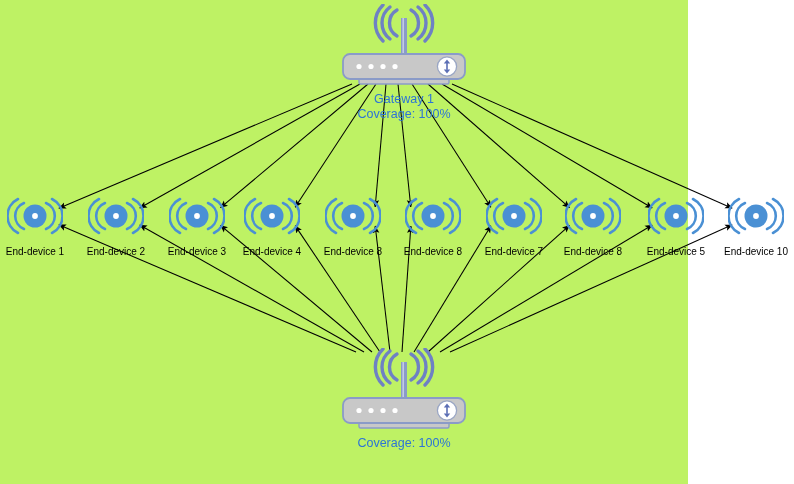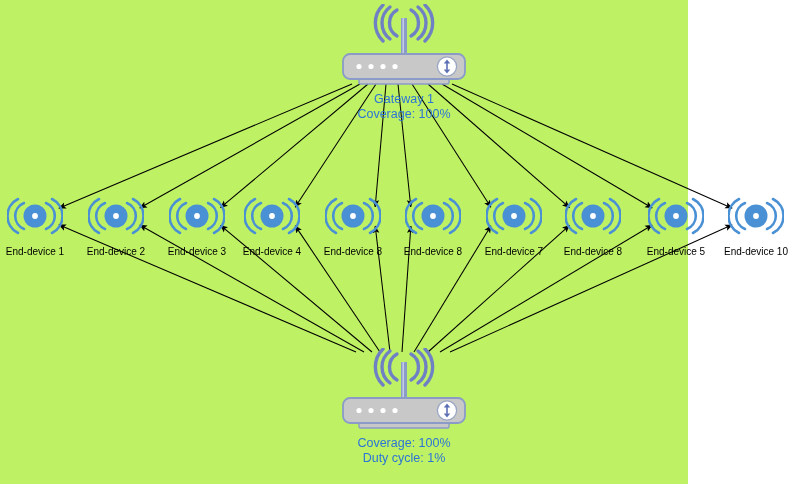--- a/index.html
+++ b/index.html
@@ -171,21 +171,20 @@
         <circle cx="128" cy="62.5" r="9.6" fill="#FFFFFF" stroke="#9AA6C4" stroke-width="1.3"></circle>
         <g fill="#5C6FB5">
           <path d="M 128 55.6 L 131.2 59.6 L 124.8 59.6 Z"></path>
           <path d="M 128 69.4 L 131.2 65.4 L 124.8 65.4 Z"></path>
           <rect x="127.2" y="58.8" width="1.6" height="7"></rect>
         </g>
       </svg>
     </div>
     <div class="gw-labels">
       <div>Coverage: 100%</div>
-      <div>Duty cycle: 1%</div>
     </div>
   </div>
 
   <div id="devices-layer">
       <div class="node" style="left: 35px; top: 216px;">
         <div class="device">
           <svg width="56" height="46" viewBox="0 0 56 46" xmlns="http://www.w3.org/2000/svg">
             <g stroke="#4A90D4" fill="none" stroke-width="2.6" stroke-linecap="round">
               <path d="M 17 10 A 14 14 0 0 0 17 36"></path>
               <path d="M 11 6 A 19 19 0 0 0 11 40"></path>

